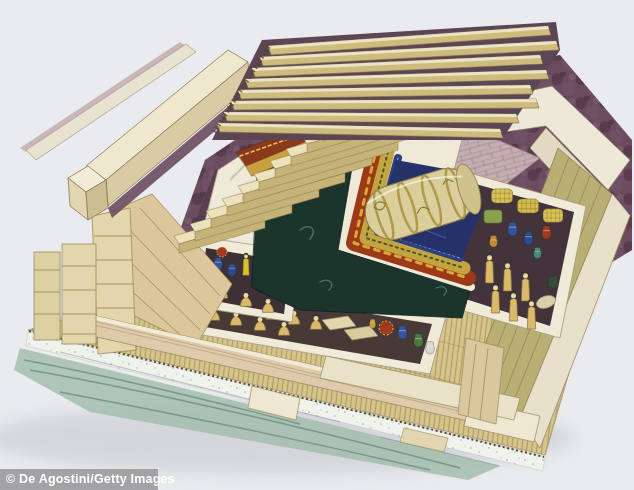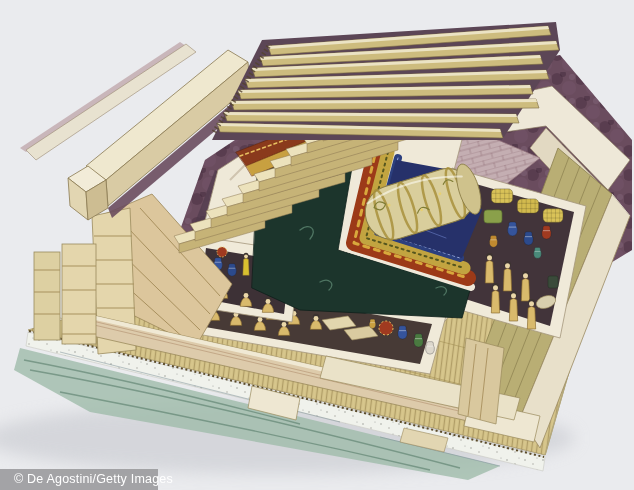--- a/index.html
+++ b/index.html
@@ -1,21 +1,21 @@
 <!DOCTYPE html>
 <html><head>
 <meta charset="utf-8">
 <style>
   html,body{margin:0;padding:0;}
   .stage{position:relative;width:634px;height:490px;overflow:hidden;
          font-family:"Liberation Sans","DejaVu Sans",sans-serif;background:#eaebee;}
   .stage svg{position:absolute;left:0;top:0;}
   .watermark{position:absolute;left:0;top:469px;height:21px;width:158px;
-    background:rgba(150,150,153,0.85);color:#fff;font-size:12.5px;font-weight:normal;
-    letter-spacing:.2px;line-height:21px;padding-left:14px;box-sizing:border-box;
+    background:rgba(150,150,153,0.85);color:#fff;font-size:12.5px;font-weight:bold;
+    letter-spacing:.2px;line-height:21px;padding-left:6px;box-sizing:border-box;
     white-space:nowrap;}
 </style>
 </head>
 <body>
 
 <div class="stage">
 <svg width="634" height="490" viewBox="0 0 634 490">
   <defs>
     <linearGradient id="bgGrad" x1="0" y1="0" x2="1" y2="1">
       <stop offset="0" stop-color="#ededf0"></stop>

